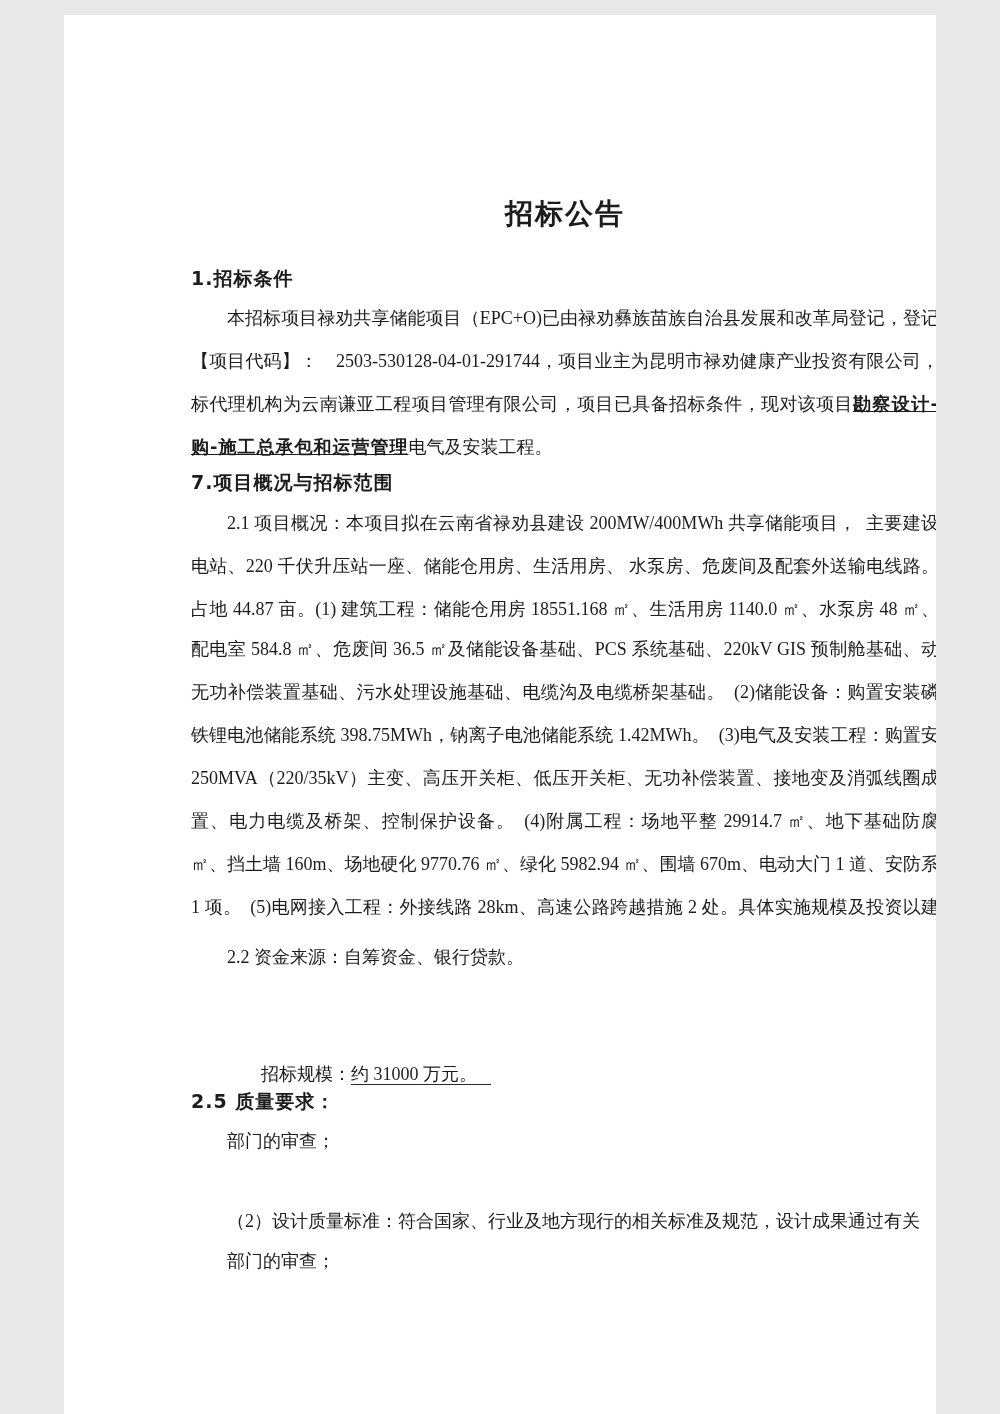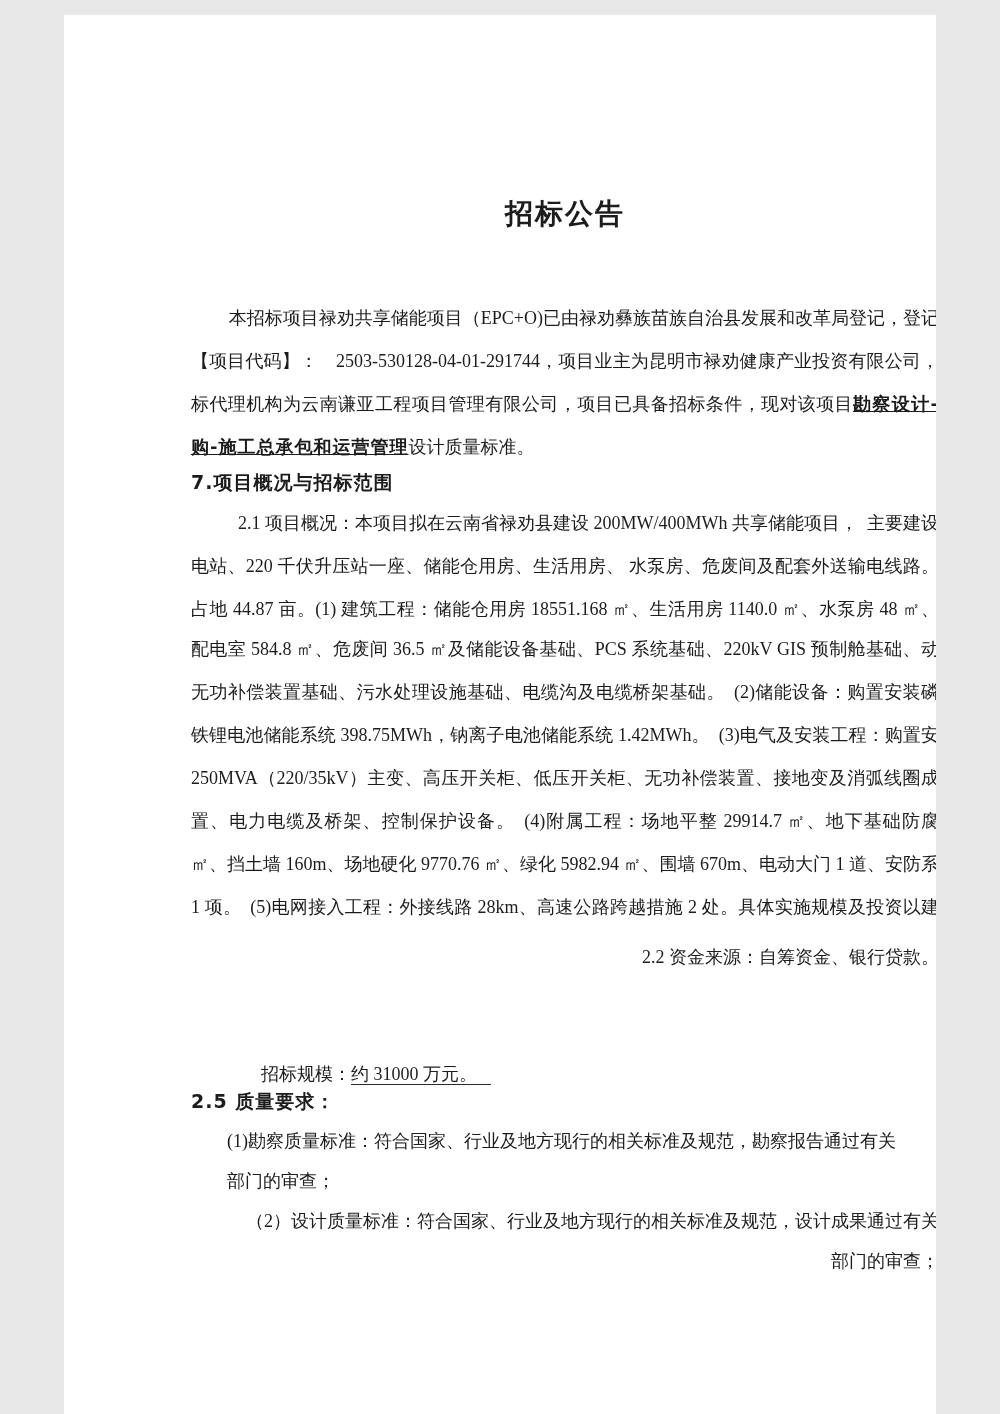--- a/index.html
+++ b/index.html
@@ -32,32 +32,32 @@
   .h2-5{top:1074px;}
   .para{font-size:18px;}
   .p1{top:282px;line-height:42.5px;}
   .p21{top:489px;line-height:39.5px;}
   .single{line-height:26px;}
   .p22{top:929px;}
   .p23{top:968px;}
   .p24{top:1008px;}
   .pscale{top:1046px;padding-left:70px;}
   .q1{top:1106px;line-height:40px;}
-  .q2{top:1186px;line-height:40px;text-align:right;}
+  .q2{top:1186px;line-height:40px;}
   .qline{margin-left:36px;}
   .line{white-space:nowrap;}
   .jline{
     text-align:justify;
     text-align-last:justify;
     text-justify:inter-character;
     white-space:normal;
     overflow:hidden;
     max-height:43px;
   }
-  .indent{padding-left:36px;text-align:right;}
+  .indent{padding-left:36px;}
   .em-seg{
     font-weight:700;
     font-family:"DejaVu Sans","Liberation Sans",sans-serif;
     text-decoration:underline;
     letter-spacing:1px;
   }
   .u-seg{
     border-bottom:1.5px solid #2a2a2a;
     padding-right:14px;
   }
@@ -71,26 +71,27 @@
     text-align:center;
   }
 </style>
 </head>
 <body>
 
 <div class="page">
 
   <div class="abs doc-title">招标公告</div>
 
+  <div class="abs heading h1-1">1.招标条件</div>
 
   <div class="abs para p1">
     <div class="jline indent">本招标项目禄劝共享储能项目（EPC+O)已由禄劝彝族苗族自治县发展和改革局登记，登记号</div>
     <div class="jline">【项目代码】： 2503-530128-04-01-291744，项目业主为昆明市禄劝健康产业投资有限公司，招</div>
     <div class="jline"><span>标代理机构为云南谦亚工程项目管理有限公司，项目已具备招标条件，现对该项目</span><span class="em-seg">勘察设计-采</span></div>
-    <div class="line"><span class="em-seg">购-施工总承包和运营管理</span><span>设计质量标准。</span></div>
+    <div class="line"><span class="em-seg">购-施工总承包和运营管理</span><span>电气及安装工程。</span></div>
   </div>
 
   <div class="abs heading h2-2">7.项目概况与招标范围</div>
 
   <div class="abs para p21">
     <div class="jline indent">2.1 项目概况：本项目拟在云南省禄劝县建设 200MW/400MWh 共享储能项目， 主要建设储能</div>
     <div class="jline">电站、220 千伏升压站一座、储能仓用房、生活用房、 水泵房、危废间及配套外送输电线路。约</div>
     <div class="jline">占地 44.87 亩。(1) 建筑工程：储能仓用房 18551.168 ㎡、生活用房 1140.0 ㎡、水泵房 48 ㎡、</div>
     <div class="jline">配电室 584.8 ㎡、危废间 36.5 ㎡及储能设备基础、PCS 系统基础、220kV GIS 预制舱基础、动态</div>
     <div class="jline">无功补偿装置基础、污水处理设施基础、电缆沟及电缆桥架基础。 (2)储能设备：购置安装磷酸</div>
@@ -107,21 +108,20 @@
 
 
 
   <div class="abs para single pscale">
     <span>招标规模：</span><span class="u-seg">约 31000 万元。</span>
   </div>
 
   <div class="abs heading h2-5">2.5 质量要求：</div>
 
   <div class="abs para q1">
-    <div class="line qline">(1)勘察质量标准：符合国家、行业及地方现行的相关标准及规范，勘察报告通过有关</div>
     <div class="line qline">部门的审查；</div>
   </div>
 
   <div class="abs para q2">
     <div class="line qline">（2）设计质量标准：符合国家、行业及地方现行的相关标准及规范，设计成果通过有关</div>
     <div class="line qline">部门的审查；</div>
   </div>
 
   <div class="page-number">1</div>
 

